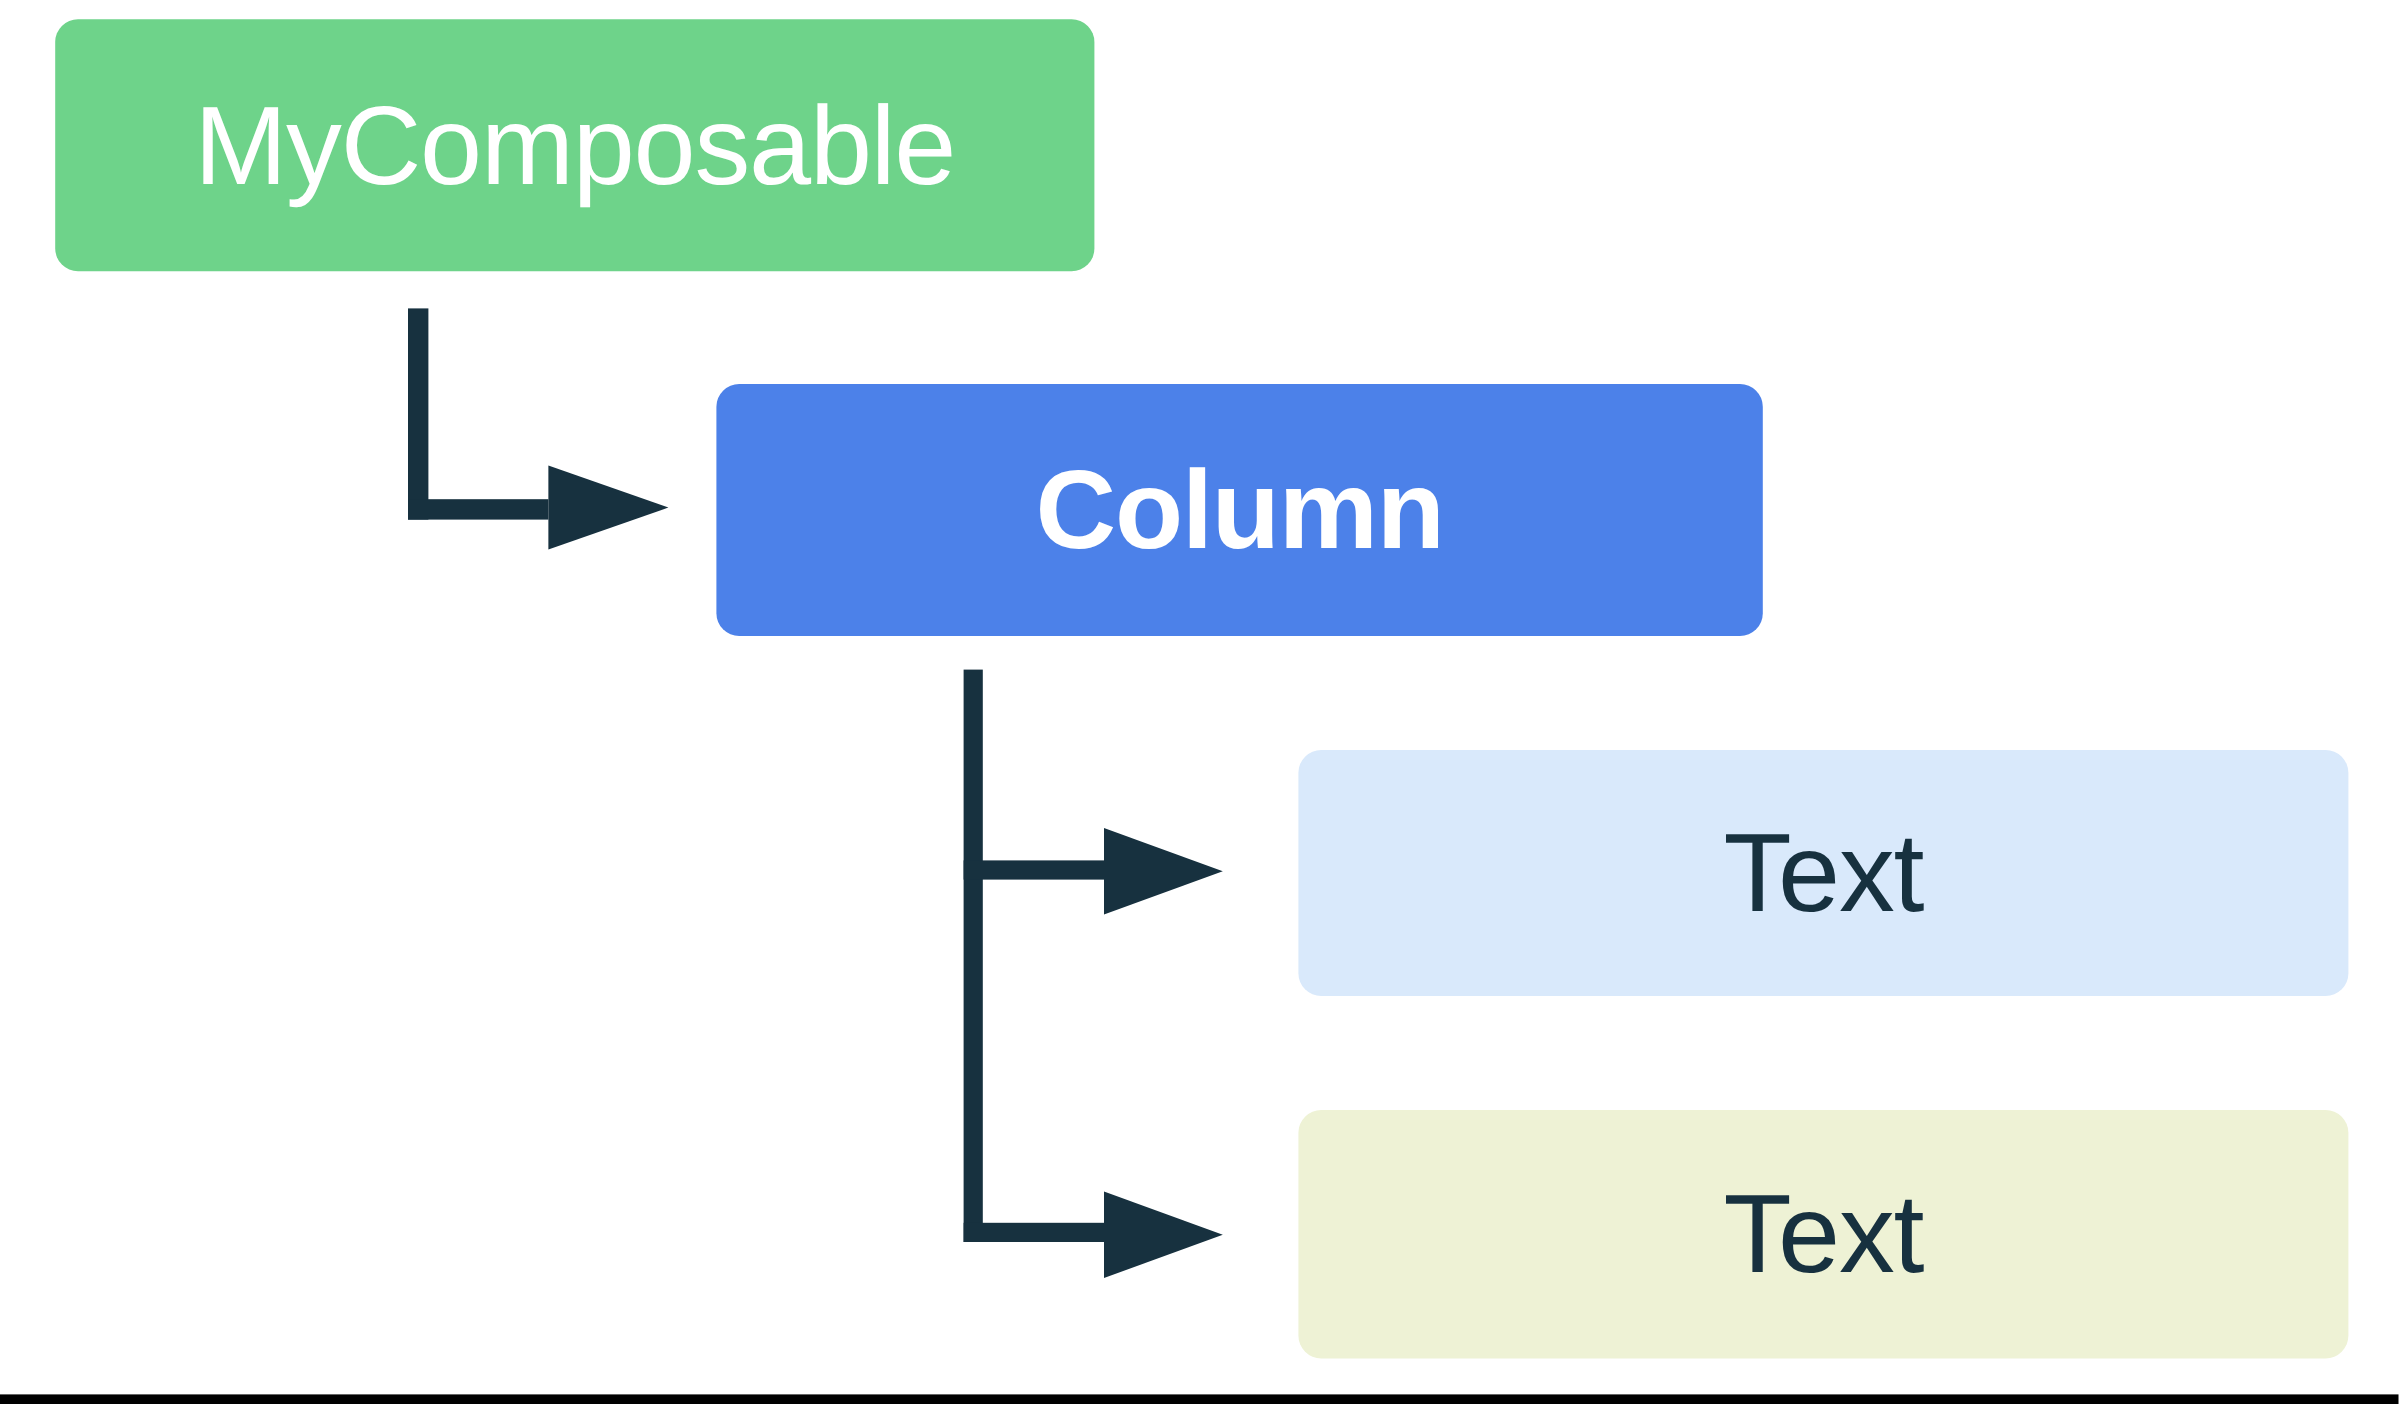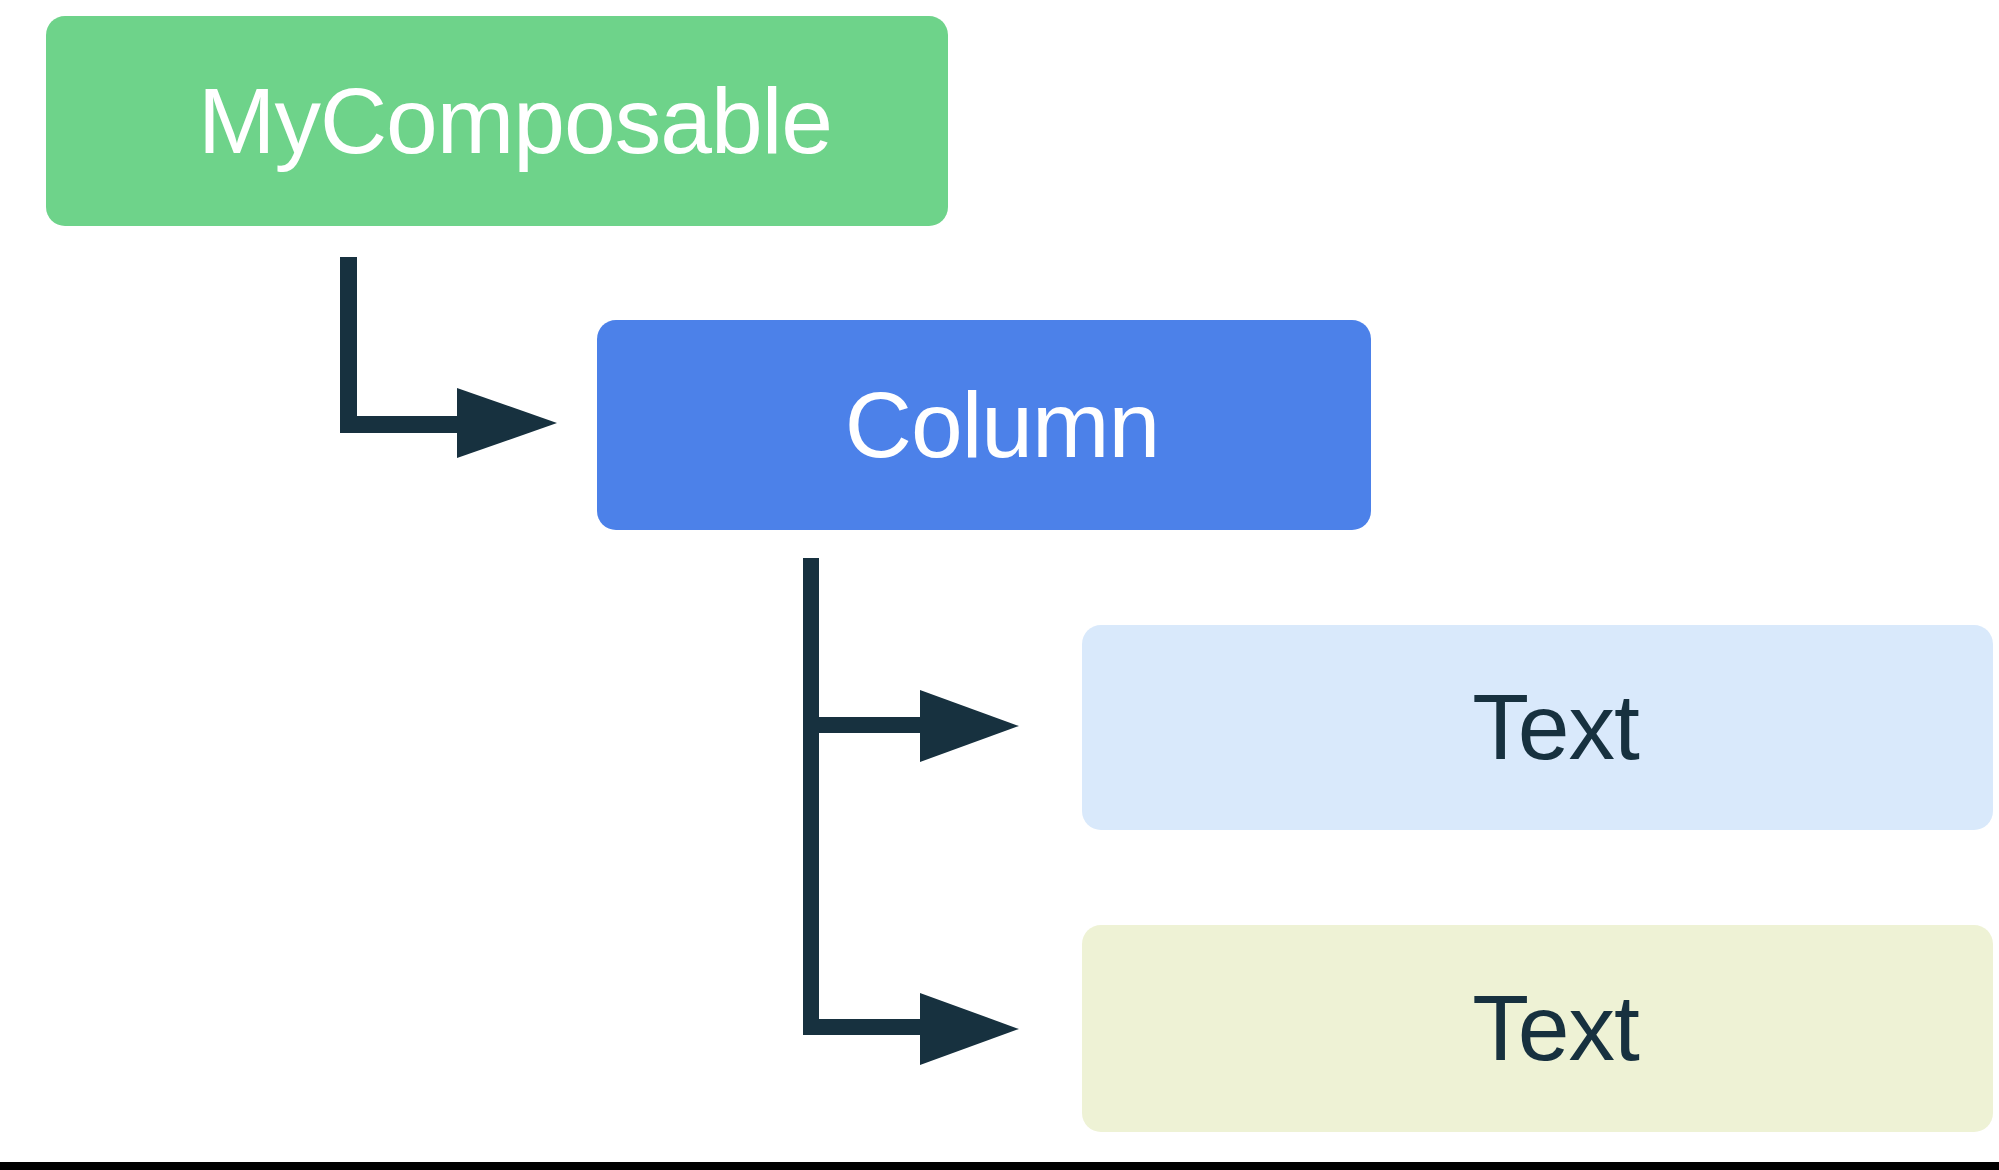--- a/index.html
+++ b/index.html
@@ -18,24 +18,23 @@
   .node {
     position: absolute;
     border-radius: 19px;
     display: flex;
     align-items: center;
     justify-content: center;
     font-size: 93px;
     font-weight: 400;
     letter-spacing: -1px;
     white-space: nowrap;
-    padding-left: 36px;
   }
   #node-mycomposable { left: 46px;   top: 16px;  width: 866px; height: 210px; }
-  #node-column       { left: 597px;  top: 320px; width: 738px; height: 210px; }
+  #node-column       { left: 597px;  top: 320px; width: 872px; height: 210px; font-weight: bold; }
   #node-text-1       { left: 1082px; top: 625px; width: 875px; height: 205px; }
   #node-text-2       { left: 1082px; top: 925px; width: 875px; height: 207px; }
 
   .line {
     position: absolute;
     background: var(--connector, #17313F);
   }
   
   #c1-v  { left: 340px; top: 257px;  width: 17px;  height: 176px; }
   #c1-h  { left: 340px; top: 416px;  width: 117px; height: 17px;  }

